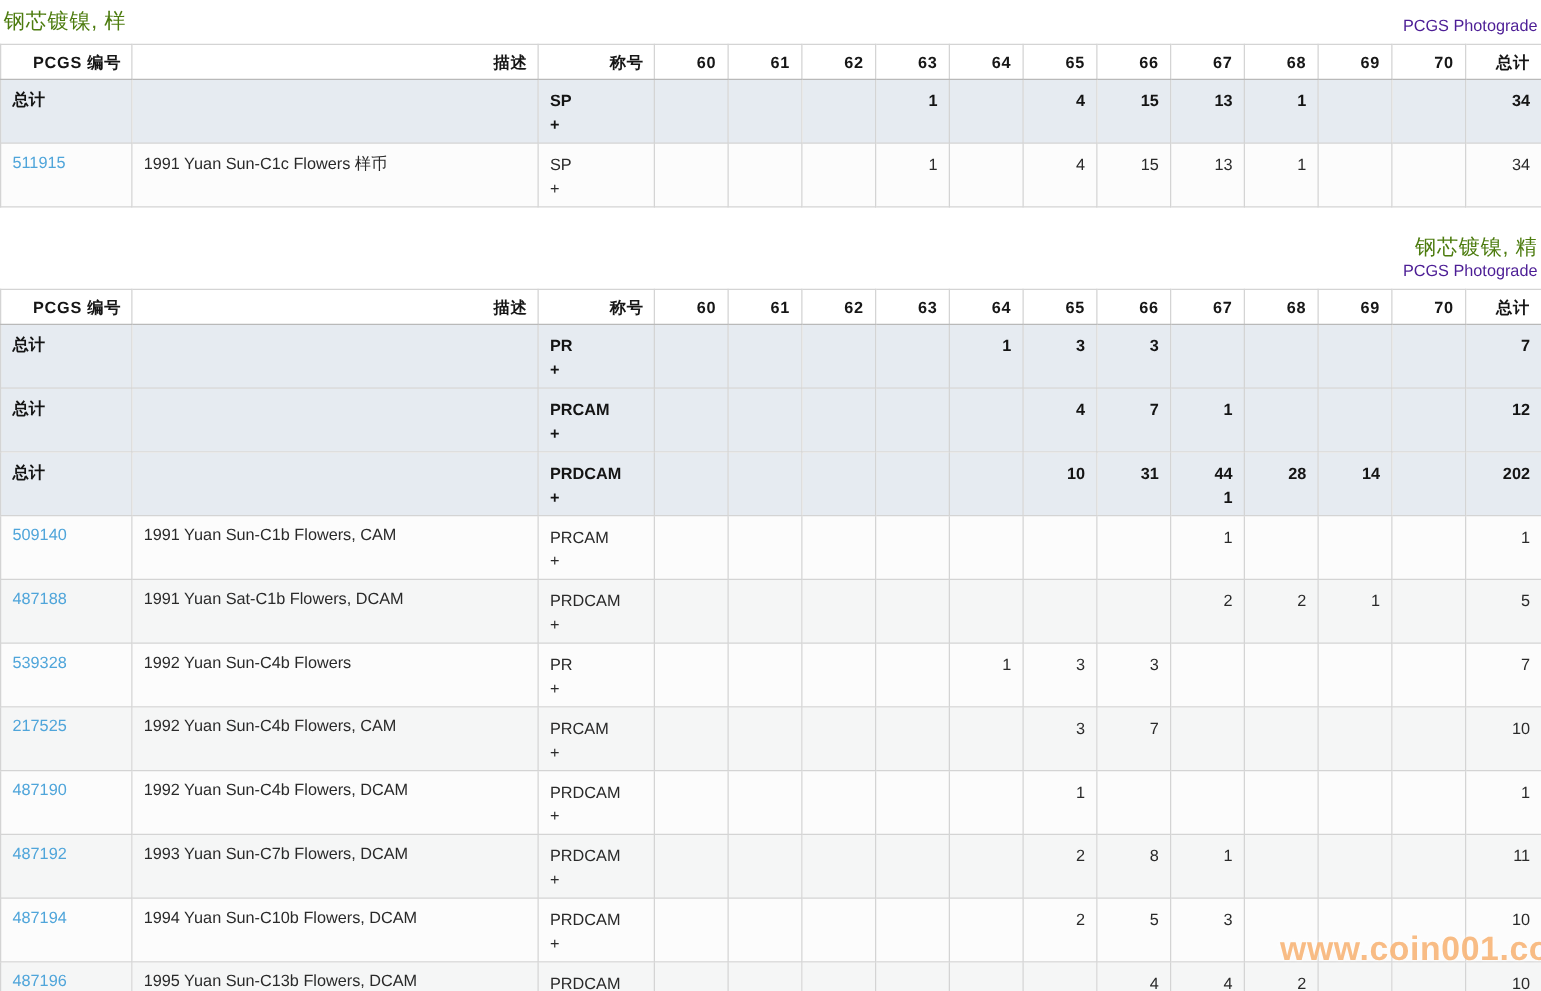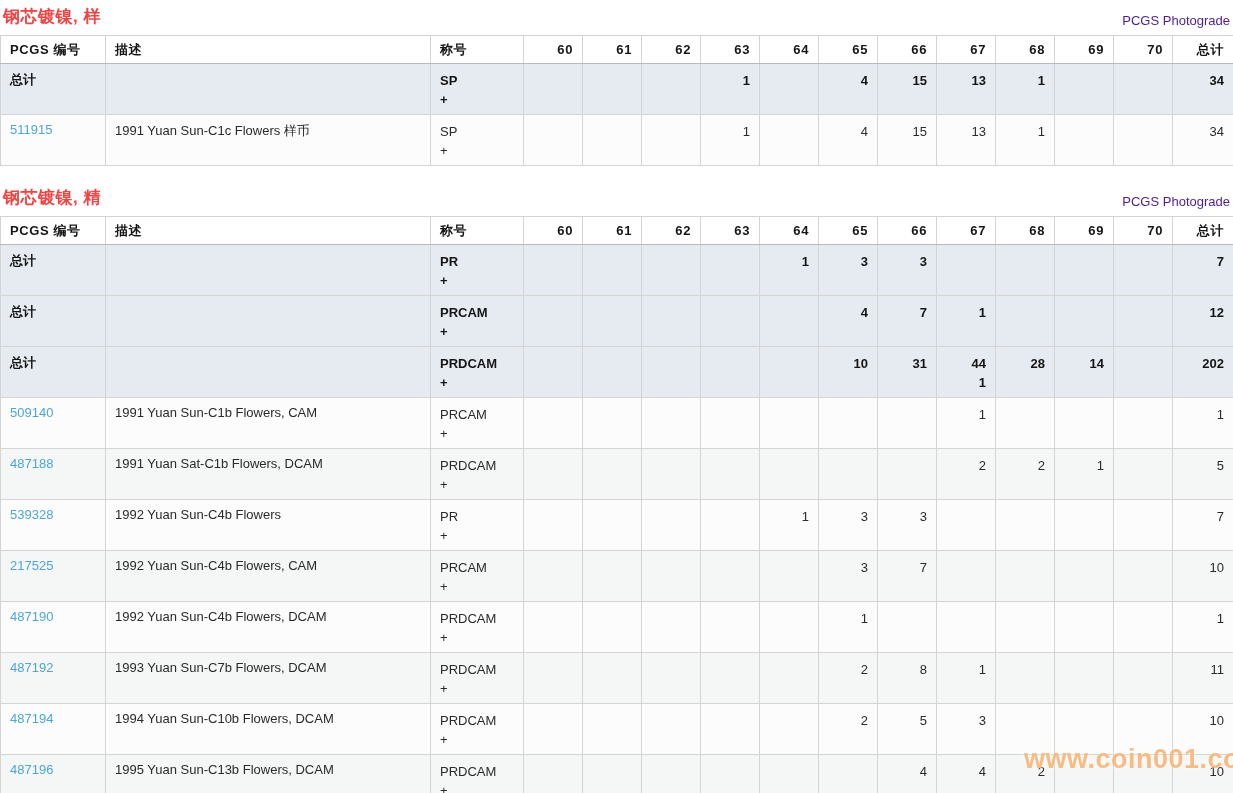--- a/index.html
+++ b/index.html
@@ -13,26 +13,26 @@
     position: relative;
     overflow: hidden;
   }
   .section { width: 1233px; }
   .section-head {
     display: flex;
     justify-content: space-between;
     align-items: flex-end;
     padding: 5px 3px 7px 3px;
   }
-  .section-head.second { margin-top: 15px; }
+  .section-head.second { margin-top: 15px; flex-direction: column; }
   h2.tbl-title {
     margin: 0;
     font-size: 17px;
-    font-weight: bold;
-    color: #ef4444;
+    font-weight: normal;
+    color: #4d7c0f;
     letter-spacing: 0.5px;
   }
   a.pg-link {
     color: #4c1d95;
     font-size: 13px;
     text-decoration: none;
     cursor: pointer;
   }
   table.pop {
     border-collapse: collapse;
@@ -53,21 +53,21 @@
     font-size: 13px;
     vertical-align: top;
     padding: 7px 8px 5px 9px;
     overflow: hidden;
     white-space: nowrap;
   }
   thead th {
     height: 28px;
     vertical-align: middle;
     font-weight: bold;
-    text-align: left;
+    text-align: right;
     color: #161616;
     padding-top: 4px; padding-bottom: 4px;
     border-bottom: 1px solid #b9b9b9;
     letter-spacing: 0.6px;
     background: #fff;
   }
   thead th.num, td.val { text-align: right; padding-right: 9px; }
   .line { height: 19px; line-height: 19px; }
   tr.total-row {
     background: #e6ebf1;

